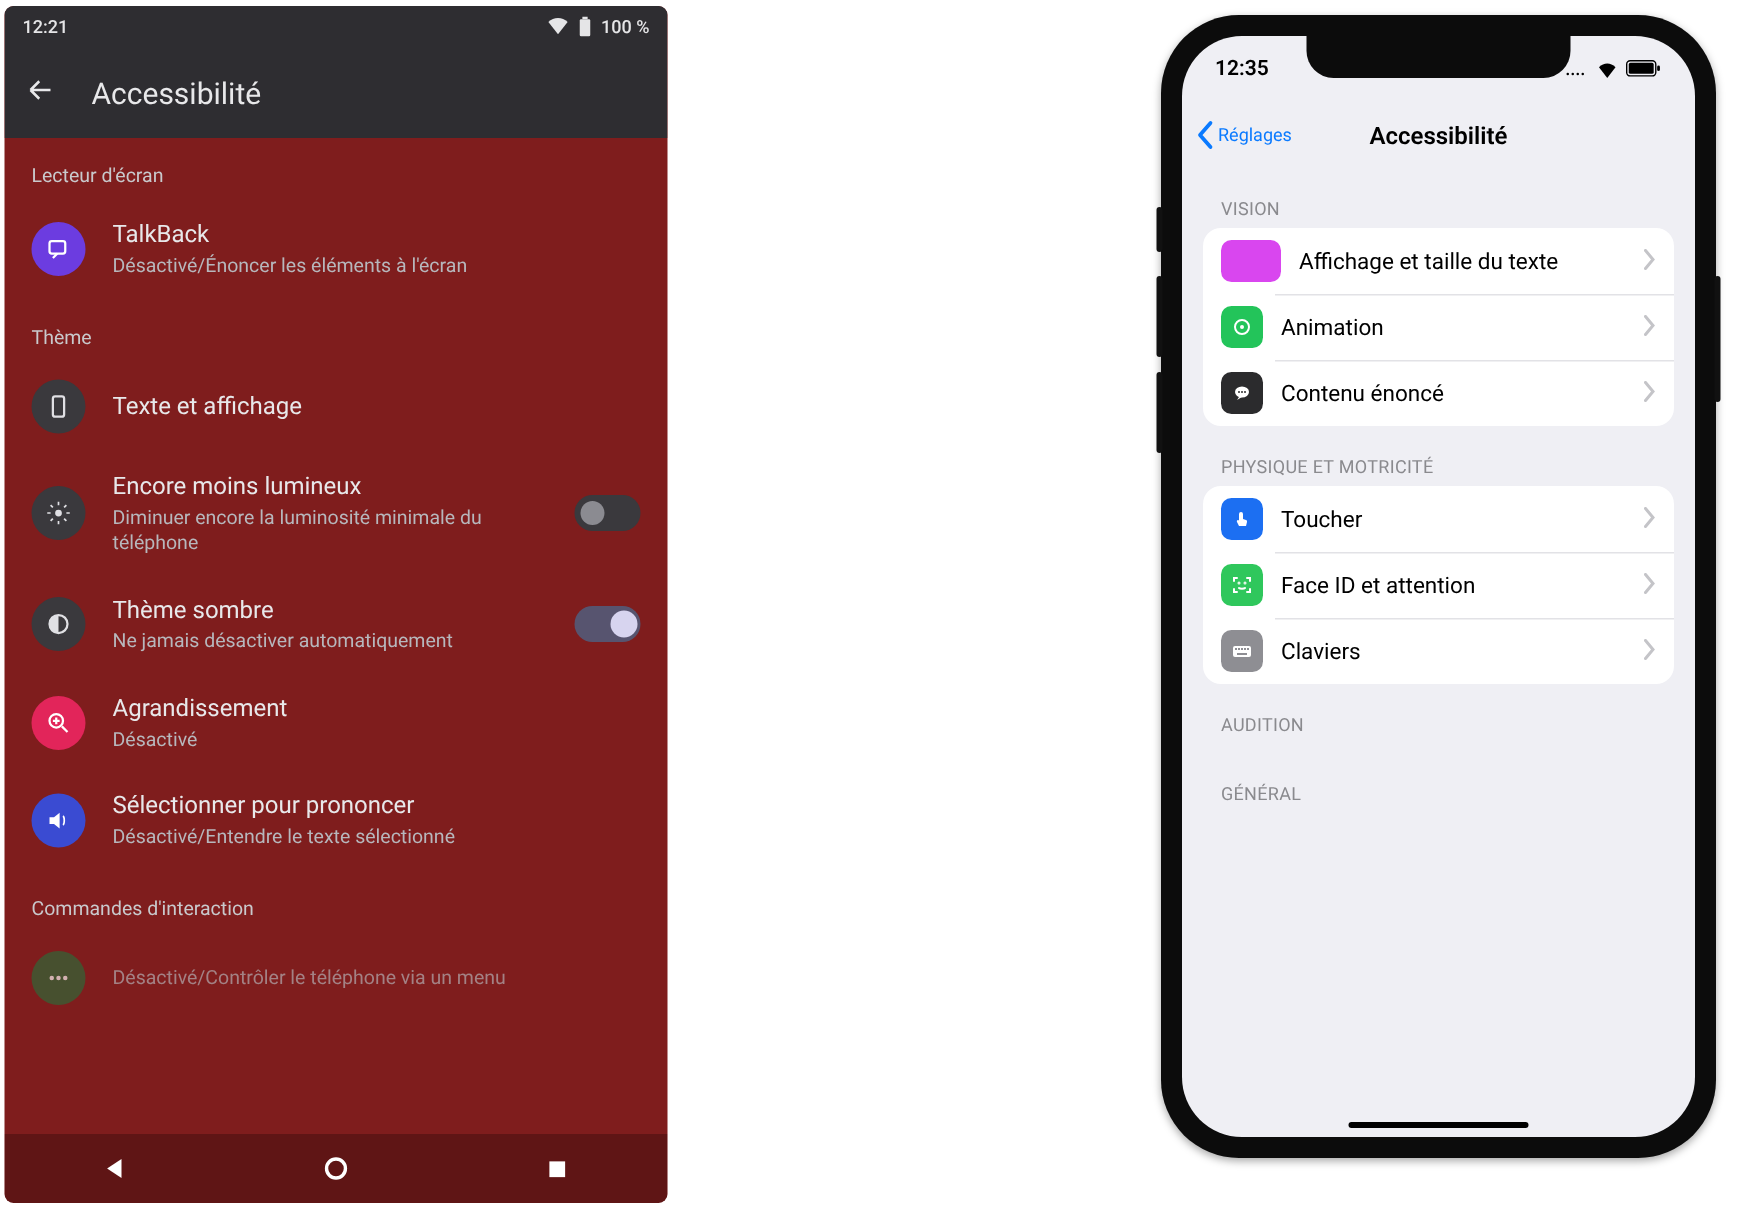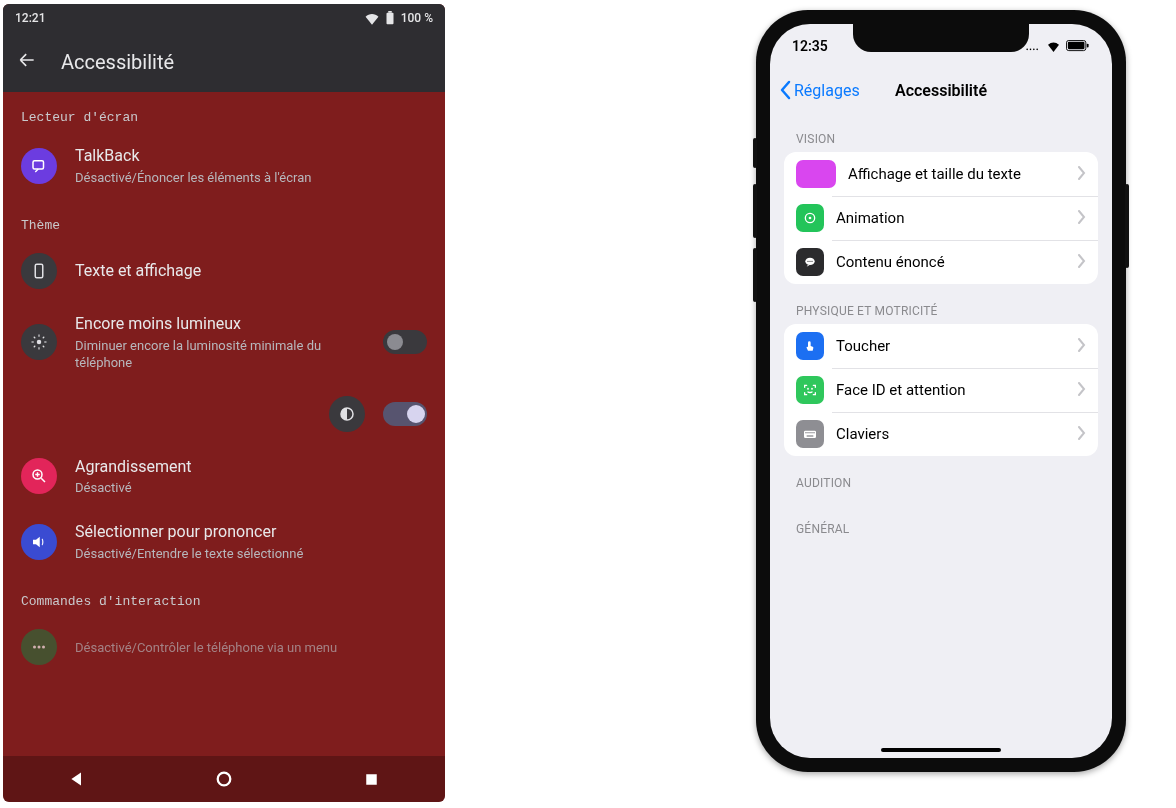--- a/index.html
+++ b/index.html
@@ -22,38 +22,36 @@
     overflow: hidden;
     border-radius: 6px;
   }
   .and-statusbar {
     height: 28px;
     background: #2e2d31;
     display: flex; justify-content: space-between; align-items: center;
     padding: 0 12px;
     font-size: 12px; font-weight: 500;
   }
-  .and-statusbar .right { display: flex; align-items: flex-end; gap: 6px; }
+  .and-statusbar .right { display: flex; align-items: flex-start; gap: 6px; }
   .and-header {
     height: 60px;
     background: #2e2d31;
     display: flex; align-items: center; gap: 24px;
     padding: 0 14px;
   }
   .and-header .title { font-size: 20px; font-weight: 400; color: #e8e8ea; }
   .and-section-header {
     font-size: 13px; color: #c9c9cc;
     padding: 18px 18px 10px 18px;
-    font-family: Liberation Mono, monospace;
   }
   .and-row {
     display: flex; align-items: center;
     padding: 10px 18px 14px 18px;
     gap: 18px;
-    justify-content: flex-end;
   }
   .and-row .txt { flex: 1; }
   .and-row .t1 { font-size: 16px; color: #e8e8ea; line-height: 1.35; }
   .and-row .t2 { font-size: 13px; color: #b7b7bc; line-height: 1.35; margin-top: 2px; }
   .and-icon { width: 36px; height: 36px; border-radius: 50%; display:flex; align-items:center; justify-content:center; flex-shrink:0; }
   .and-icon svg { width: 18px; height: 18px; }
   .ic-purple { background:#6c3ce0; }
   .ic-gray   { background:#3a393d; }
   .ic-pink   { background:#e2255a; }
   .ic-blue   { background:#3a4bd2; }
@@ -73,21 +71,21 @@
   .and-nav {
     position:absolute; bottom:0; left:0; right:0; height:46px;
     display:flex; justify-content:space-around; align-items:center;
     background: rgba(0,0,0,0.25);
   }
   .and-nav .nbtn { width:20px; height:20px; display:flex; align-items:center; justify-content:center; }
 
   
   .iphone {
     position: absolute;
-    left: 756px; top: 10px;
+    left: 774px; top: 10px;
     width: 370px; height: 762px;
     background:#0c0c0c;
     border-radius: 52px;
     padding: 14px;
     box-shadow: 0 2px 6px rgba(0,0,0,0.35);
   }
   .side-btn { position:absolute; background:#111; border-radius:3px; }
   .sb-right { right:-3px; top:174px; width:4px; height:84px; }
   .sb-l1 { left:-3px; top:128px; width:4px; height:30px; }
   .sb-l2 { left:-3px; top:174px; width:4px; height:54px; }
@@ -104,21 +102,21 @@
   }
   .ios-statusbar {
     height:44px; display:flex; justify-content:space-between; align-items:center;
     padding: 0 22px; font-size:14px; font-weight:600; color:#000;
   }
   .ios-statusbar .right { display:flex; align-items:center; gap:5px; }
   .ios-nav {
     height:44px; position:relative; display:flex; align-items:center;
     padding: 0 8px;
   }
-  .ios-nav .back { color:#0a7aff; display:flex; align-items:center; font-size:16px; gap:2px; }
+  .ios-nav .back { color:#0a7aff; display:flex; align-items:center; font-size:12px; gap:2px; }
   .ios-nav .title { position:absolute; left:0; right:0; text-align:center; font-size:16px; font-weight:600; color:#000; pointer-events:none;}
   .ios-body { padding: 0 14px; }
   .ios-desc { font-size:12px; color:#8a8a8e; line-height:1.4; padding: 18px 12px 6px 12px; }
   .ios-sh { font-size:12px; color:#8a8a8e; padding: 20px 12px 6px 12px; letter-spacing:0.2px; }
   .ios-group { background:#fff; border-radius:12px; overflow:hidden; }
   .ios-row {
     display:flex; align-items:center; gap:12px;
     padding: 8px 12px;
     min-height:44px;
     position:relative;
@@ -220,20 +218,24 @@
       </div>
       <div class="and-switch"></div>
     </div>
 
     <div class="and-row">
       <div class="and-icon ic-gray">
         <svg viewBox="0 0 24 24">
             <circle cx="12" cy="12" r="8" fill="none" stroke="#e0e0e4" stroke-width="2"></circle>
             <path d="M12 4a8 8 0 0 0 0 16z" fill="#e0e0e4"></path>
           </svg>
+      </div>
+      <div class="txt">
+        <div class="t1">Thème sombre</div>
+        <div class="t2">Ne jamais désactiver automatiquement</div>
       </div>
       <div class="and-switch on"></div>
     </div>
 
     <div class="and-row">
       <div class="and-icon ic-pink">
         <svg viewBox="0 0 24 24">
             <circle cx="10" cy="10" r="6" fill="none" stroke="#fff" stroke-width="2"></circle>
             <line x1="15" y1="15" x2="20" y2="20" stroke="#fff" stroke-width="2"></line>
             <line x1="10" y1="7" x2="10" y2="13" stroke="#fff" stroke-width="2"></line>

